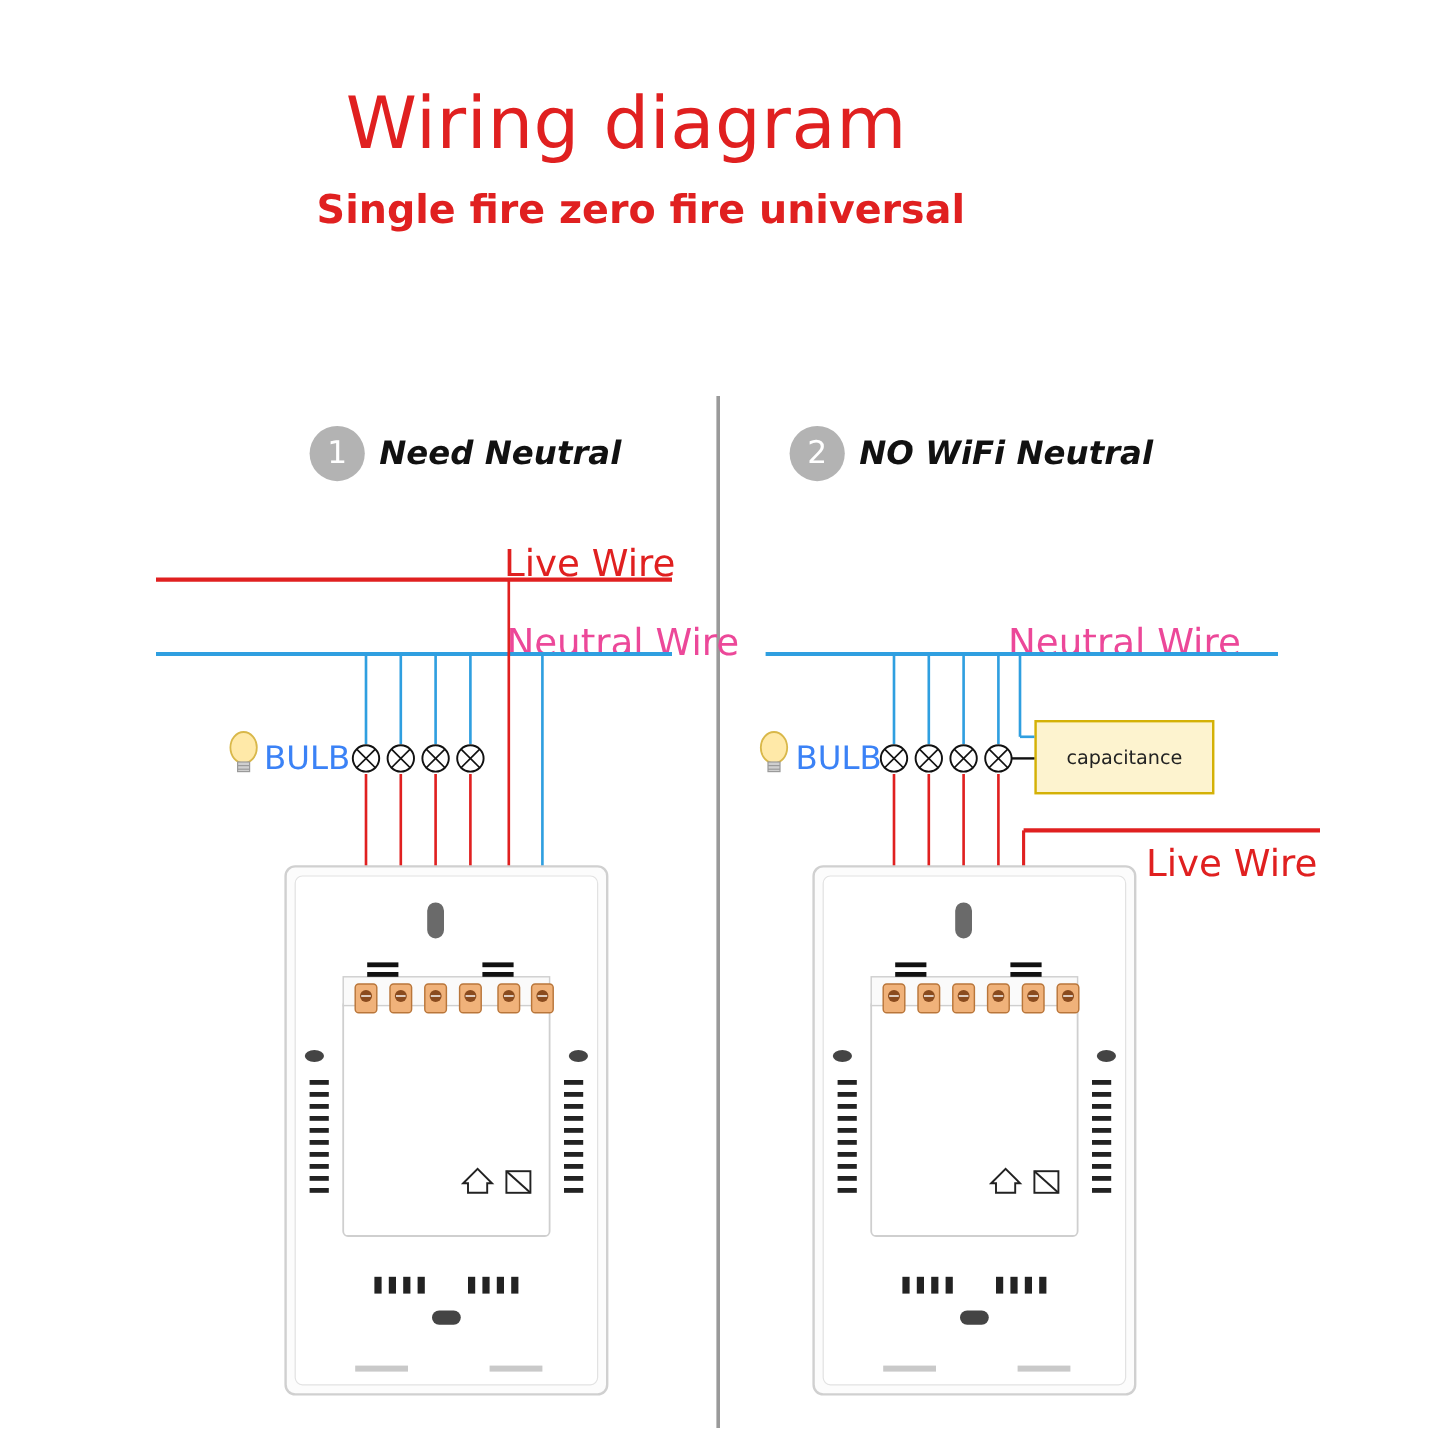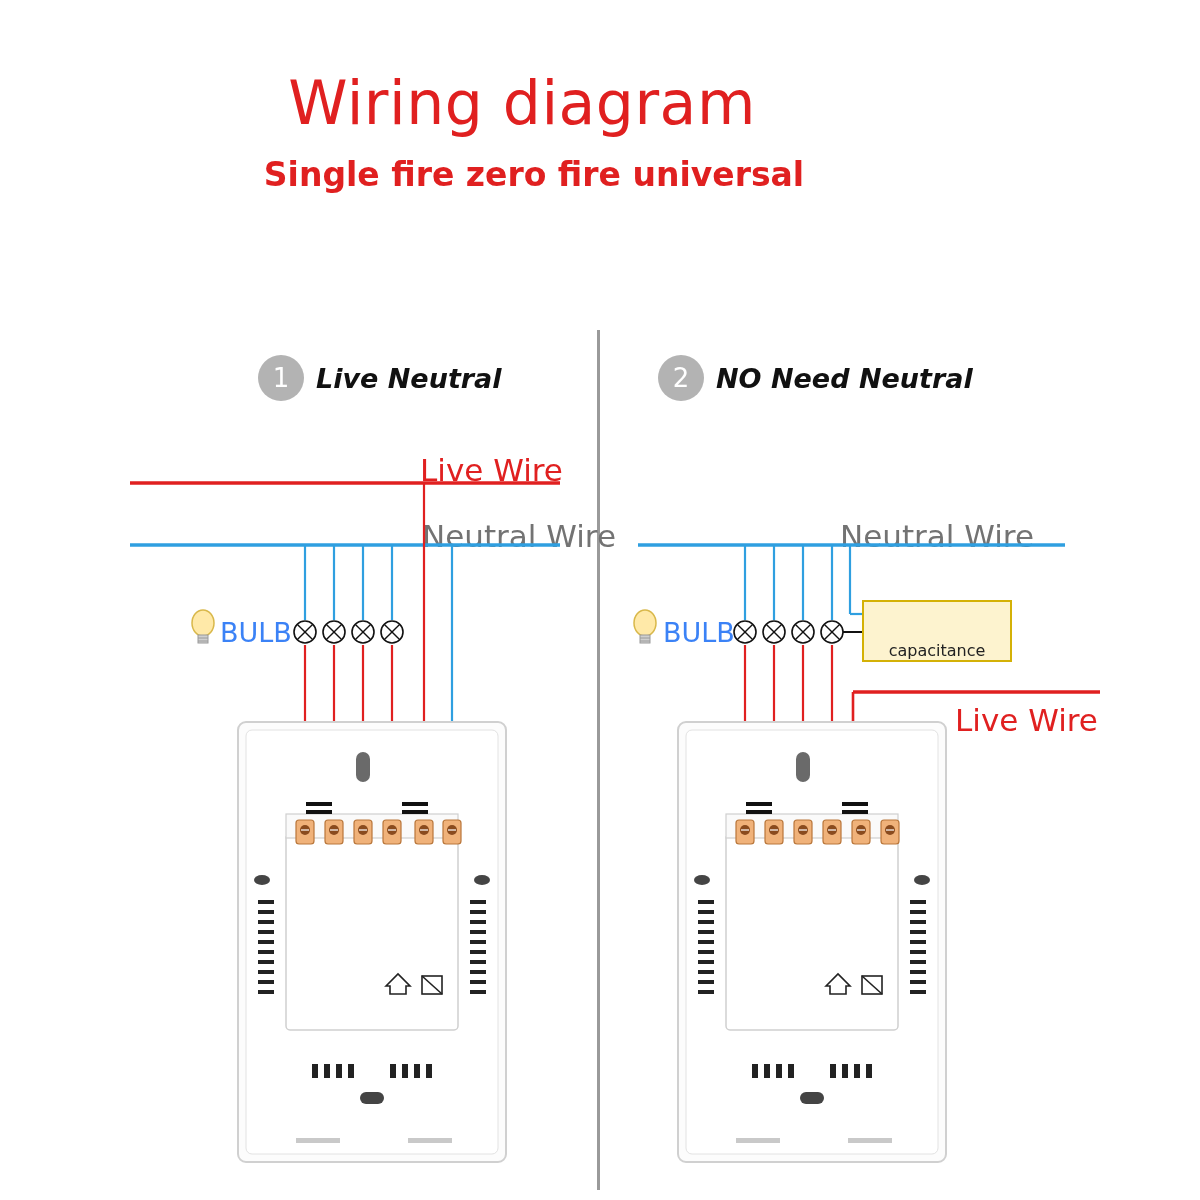--- a/index.html
+++ b/index.html
@@ -74,33 +74,33 @@
     font-style: italic;
     color: #111111;
     font-family: "DejaVu Sans", sans-serif;
   }
   .wire-label {
     position: absolute;
     font-size: 31px;
     font-family: "DejaVu Sans", sans-serif;
   }
   .red-text { color: #e02020; }
-  .blue-text { color: #737373; }
+  .blue-text { color: #ec4899; }
   .bulb-label {
     position: absolute;
     font-size: 27px;
     color: #3b82f6;
     font-family: "DejaVu Sans", sans-serif;
   }
   .cap-box {
     position: absolute;
     background: #fdf3cf;
     border: 2px solid #d4b106;
     display: flex;
-    align-items: flex-end;
+    align-items: center;
     justify-content: center;
     font-size: 16px;
     color: #222;
     font-family: "DejaVu Sans", sans-serif;
   }
   svg.layer {
     position: absolute;
     left: 0;
     top: 0;
     width: 1200px;
@@ -134,21 +134,21 @@
 
 <div class="page">
 
   <div class="title">Wiring diagram</div>
   <div class="subtitle">Single fire zero fire universal</div>
 
   <div class="divider"></div>
 
   <div class="step" style="left:258px; top:355px;">
     <div class="step-badge">1</div>
-    <div class="step-label">Live Neutral</div>
+    <div class="step-label">Need Neutral</div>
   </div>
 
   <div class="wire-label red-text" style="left:420px; top:452px;">Live Wire</div>
   <div class="wire-label blue-text" style="left:422px; top:518px;">Neutral Wire</div>
   <div class="bulb-label" style="left:220px; top:617px;">BULB</div>
 
   <div class="term-label" style="left:305px; top:858px;">L4</div>
   <div class="term-label" style="left:334px; top:858px;">L3</div>
   <div class="term-label" style="left:363px; top:858px;">L2</div>
   <div class="term-label" style="left:392px; top:858px;">L1</div>
@@ -157,21 +157,21 @@
 
   <div class="spec" style="left:302px; top:896px;">Model:DS-121JL</div>
   <div class="spec" style="left:302px; top:911px;">Voltage:AC220-240V/50Hz</div>
   <div class="spec" style="left:302px; top:926px;">Max.load:10-400W/gang  INC</div>
   <div class="spec" style="left:330px; top:941px;">5-200W/gang  LED</div>
   <div class="spec" style="left:302px; top:956px;">Wireless type:WiFi+BLE</div>
   <div class="cert" style="left:310px; top:970px;">CE RoHS</div>
 
   <div class="step" style="left:658px; top:355px;">
     <div class="step-badge">2</div>
-    <div class="step-label">NO Need Neutral</div>
+    <div class="step-label">NO WiFi Neutral</div>
   </div>
 
   <div class="wire-label blue-text" style="left:840px; top:518px;">Neutral Wire</div>
   <div class="wire-label red-text" style="left:955px; top:702px;">Live Wire</div>
   <div class="bulb-label" style="left:663px; top:617px;">BULB</div>
 
   <div class="cap-box" style="left:862px; top:600px; width:146px; height:58px;">
     <span>capacitance</span>
   </div>
 

